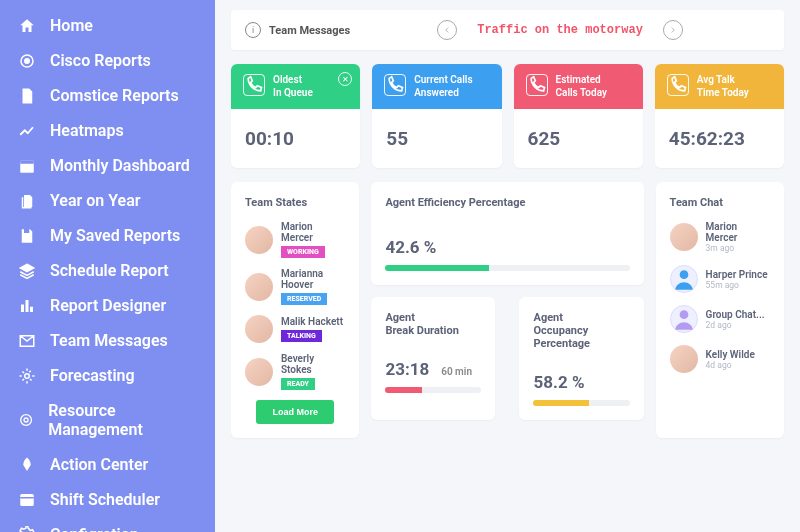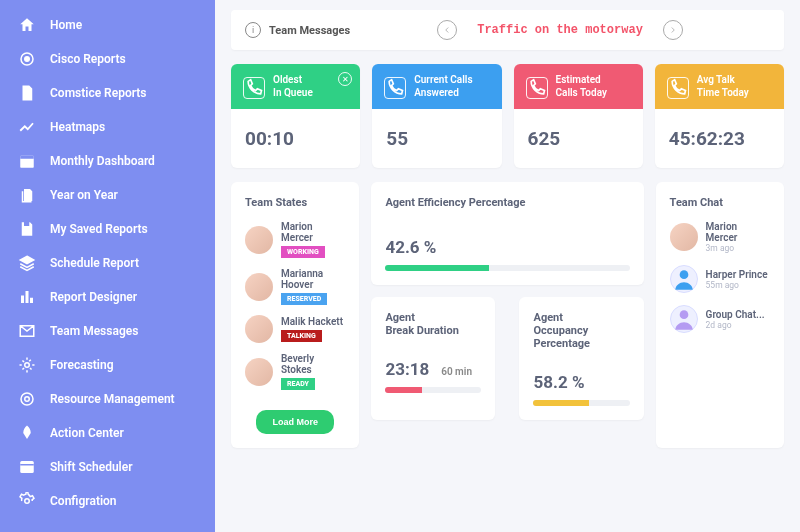--- a/index.html
+++ b/index.html
@@ -1,43 +1,43 @@
 <!DOCTYPE html>
 <html><head>
 <meta charset="utf-8">
 <style>
 * { margin: 0; padding: 0; box-sizing: border-box; }
 body { font-family: -apple-system, BlinkMacSystemFont, "Segoe UI", Roboto, sans-serif; background: #f5f6fa; width: 800px; height: 532px; overflow: hidden; }
 .layout { display: flex; height: 100%; }
 .sidebar { width: 215px; background: #7e8ef1; color: #fff; padding: 8px 0; overflow-y: auto; flex-shrink: 0; }
-.sb-item { display: flex; align-items: center; padding: 8px 18px; font-size: 12px; font-weight: 600; cursor: pointer; }
+.sb-item { display: flex; align-items: center; padding: 8px 18px; font-size: 16px; font-weight: 600; cursor: pointer; }
 .sb-item .icon { width: 18px; height: 18px; margin-right: 14px; display: flex; align-items: center; justify-content: center; }
 .main { flex: 1; padding: 10px 16px; overflow-y: auto; }
 .msgbar { background: #fff; border-radius: 4px; padding: 10px 14px; display: flex; align-items: center; margin-bottom: 14px; box-shadow: 0 1px 2px rgba(0,0,0,.04); }
 .msgbar .info { width: 16px; height: 16px; border: 1.5px solid #888; border-radius: 50%; display: flex; align-items: center; justify-content: center; font-size: 9px; color: #888; margin-right: 8px; }
 .msgbar .lbl { font-size: 11px; font-weight: 700; color: #555; }
 .msgbar .nav { width: 20px; height: 20px; border: 1.5px solid #aaa; border-radius: 50%; display: flex; align-items: center; justify-content: center; cursor: pointer; color: #aaa; }
 .msgbar .spacer { flex: 1; }
 .msgbar .traffic { font-size: 12px; font-weight: 700; color: #f3546a; margin: 0 20px; font-family: Liberation Mono, monospace; }
 .cards { display: grid; grid-template-columns: repeat(4, 1fr); gap: 12px; margin-bottom: 14px; }
 .card { background: #fff; border-radius: 6px; overflow: hidden; box-shadow: 0 1px 2px rgba(0,0,0,.04); }
-.card-h { padding: 10px 12px; display: flex; align-items: flex-end; color: #fff; position: relative; }
+.card-h { padding: 10px 12px; display: flex; align-items: flex-start; color: #fff; position: relative; }
 .card-h .ic { width: 22px; height: 22px; border: 1.5px solid rgba(255,255,255,.9); border-radius: 4px; display: flex; align-items: center; justify-content: center; margin-right: 8px; }
 .card-h .tt { font-size: 10px; font-weight: 600; line-height: 1.25; }
 .card-h .x { position: absolute; right: 8px; top: 8px; width: 14px; height: 14px; border: 1.5px solid rgba(255,255,255,.9); border-radius: 50%; display: flex; align-items: center; justify-content: center; font-size: 8px; }
 .card-b { padding: 18px 14px; font-size: 19px; font-weight: 700; color: #5c6378; }
 .row2 { display: grid; grid-template-columns: 1fr 2.12fr 1fr; gap: 12px; }
 .panel { background: #fff; border-radius: 6px; padding: 14px; box-shadow: 0 1px 2px rgba(0,0,0,.04); }
 .panel h3 { font-size: 11px; font-weight: 700; color: #5c6378; margin-bottom: 12px; }
 .states .p { display: flex; align-items: center; margin-bottom: 10px; }
 .states .av { width: 28px; height: 28px; border-radius: 50%; background: linear-gradient(135deg,#f6d3c3,#e2b7a4); margin-right: 8px; flex-shrink: 0; }
 .states .info2 { display: flex; flex-direction: column; gap: 3px; }
 .states .nm { font-size: 10px; font-weight: 600; color: #5c6378; }
 .badge { font-size: 7px; font-weight: 800; padding: 2px 6px; border-radius: 0; color: #fff; width: fit-content; text-transform: uppercase; }
-.loadmore { background: #2ecc71; color: #fff; border: none; padding: 7px 16px; font-size: 9px; font-weight: 700; border-radius: 10px; cursor: pointer; display: block; margin: 20px auto 0; }
+.loadmore { background: #2ecc71; color: #fff; border: none; padding: 7px 16px; font-size: 9px; font-weight: 700; border-radius: 3px; cursor: pointer; display: block; margin: 10px auto 0; }
 .midcol { display: flex; flex-direction: column; gap: 12px; }
 .midrow { display: grid; grid-template-columns: 1fr 1fr; gap: 24px; }
 .big { font-size: 17px; font-weight: 700; color: #5c6378; margin-bottom: 8px; display: flex; align-items: baseline; gap: 12px; }
 .big .sub { font-size: 10px; font-weight: 600; color: #888; }
 .bar { height: 6px; background: #eef0f4; border-radius: 3px; overflow: hidden; }
 .bar .fill { height: 100%; }
 .chat .c { display: flex; align-items: center; margin-bottom: 12px; gap: 8px; }
 .chat .av2 { width: 28px; height: 28px; border-radius: 50%; background: #eef0ff; border: 1.5px solid #d9ddff; display: flex; align-items: center; justify-content: center; flex-shrink: 0; }
 .chat .nm2 { font-size: 10px; font-weight: 600; color: #5c6378; }
 .chat .tm { font-size: 8.5px; color: #b2b7c7; }
@@ -268,21 +268,21 @@
               <div class="av"></div>
   <div class="info2">
                 <span class="nm">Marianna Hoover</span>
   <span class="badge" style="background:#4aa3f0">RESERVED</span>
               </div>
             </div>
             <div class="p">
               <div class="av"></div>
   <div class="info2">
                 <span class="nm">Malik Hackett</span>
-  <span class="badge" style="background:#b91c1c">TALKING</span>
+  <span class="badge" style="background:#6d28d9">TALKING</span>
               </div>
             </div>
             <div class="p">
               <div class="av"></div>
   <div class="info2">
                 <span class="nm">Beverly Stokes</span>
   <span class="badge" style="background:#2fd085">READY</span>
               </div>
             </div>
           </div>
@@ -354,17 +354,24 @@
                 <svg viewBox="0 0 24 24" fill="#b49bf2">
                   <circle cx="12" cy="8" r="4"></circle>
                   <path d="M4 22c0-4 4-7 8-7s8 3 8 7z"></path>
                 </svg>
               </div>
               <div>
                 <div class="nm2">Group Chat...</div>
                 <div class="tm">2d ago</div>
               </div>
             </div>
+            <div class="c">
+              <div class="av2" style="background:linear-gradient(135deg,#f6d3c3,#e2b7a4);border:none"></div>
+              <div>
+                <div class="nm2">Kelly Wilde</div>
+                <div class="tm">4d ago</div>
+              </div>
+            </div>
           </div>
       </div>
     </div>
   </main>
 </div>
 
 </body></html>

